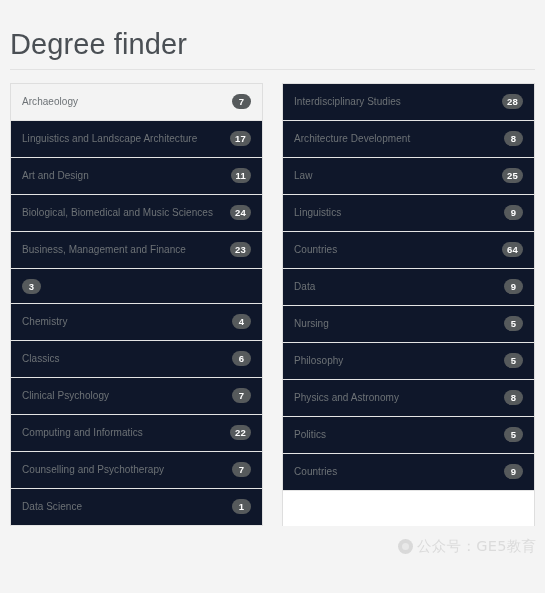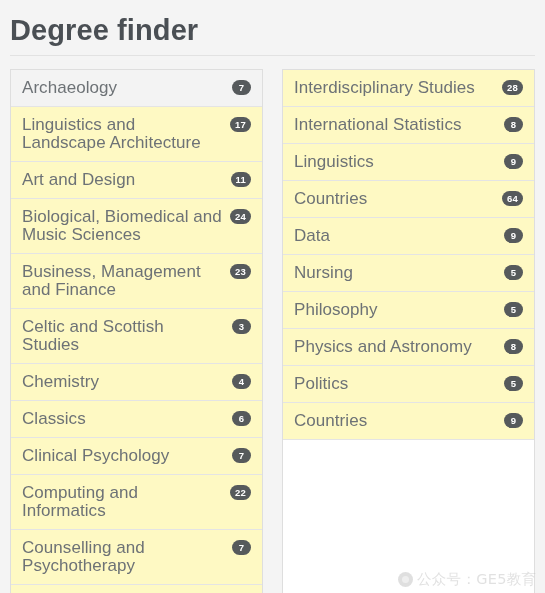--- a/index.html
+++ b/index.html
@@ -18,25 +18,25 @@
     position: relative;
     width: 545px;
     height: 593px;
     background: #f4f4f4;
     overflow: hidden;
   }
 
   
   .page-title {
     font-size: 29px;
-    font-weight: 700;
+    font-weight: 400;
     color: #4a4f54;
     letter-spacing: 0.1px;
     margin: 0;
-    padding: 11px 0 0 10px;
+    padding: 25px 0 0 10px;
     line-height: 38px;
   }
   .title-rule {
     height: 1px;
     background: #e2e2e2;
     margin: 6px 10px 0 10px;
   }
   .section-heading {
     font-size: 21px;
     font-weight: 400;
@@ -61,29 +61,29 @@
     background: #ffffff;
   }
 
   .subject-row {
     display: flex;
     align-items: flex-start;
     justify-content: space-between;
     gap: 8px;
     padding: 9px 11px 9px 11px;
     border-bottom: 1px solid #e4e4e4;
-    background: #fef9c3;
+    background: #0f172a;
     min-height: 35px;
     cursor: pointer;
   }
   .subject-row.is-active {
     background: #f3f3f3;
   }
   .subject-label {
-    font-size: 17px;
+    font-size: 10px;
     line-height: 18px;
     color: #6d7276;
     font-weight: 400;
     letter-spacing: 0.05px;
     padding-top: 0px;
     word-wrap: break-word;
   }
   .subject-count {
     flex: 0 0 auto;
     display: inline-flex;
@@ -99,21 +99,21 @@
     font-weight: 700;
     line-height: 15px;
     letter-spacing: 0.2px;
     margin-top: 1px;
   }
 
   
   .watermark {
     position: absolute;
     left: 398px;
-    top: 570px;
+    top: 537px;
     display: flex;
     align-items: center;
     gap: 4px;
     pointer-events: none;
     opacity: 0.42;
   }
   .watermark-logo {
     width: 15px;
     height: 15px;
     border-radius: 50%;
@@ -163,21 +163,20 @@
         </div>
         <div class="subject-row">
           <span class="subject-label">Biological, Biomedical and Music Sciences</span>
           <span class="subject-count">24</span>
         </div>
         <div class="subject-row">
           <span class="subject-label">Business, Management and Finance</span>
           <span class="subject-count">23</span>
         </div>
         <div class="subject-row">
-          <span class="subject-label">Celtic and Scottish Studies</span>
           <span class="subject-count">3</span>
         </div>
         <div class="subject-row">
           <span class="subject-label">Chemistry</span>
           <span class="subject-count">4</span>
         </div>
         <div class="subject-row">
           <span class="subject-label">Classics</span>
           <span class="subject-count">6</span>
         </div>
@@ -197,22 +196,26 @@
           <span class="subject-label">Data Science</span>
           <span class="subject-count">1</span>
         </div>
       </div>
     <div class="column" id="col-1">
         <div class="subject-row">
           <span class="subject-label">Interdisciplinary Studies</span>
           <span class="subject-count">28</span>
         </div>
         <div class="subject-row">
-          <span class="subject-label">International Statistics</span>
+          <span class="subject-label">Architecture Development</span>
           <span class="subject-count">8</span>
+        </div>
+        <div class="subject-row">
+          <span class="subject-label">Law</span>
+          <span class="subject-count">25</span>
         </div>
         <div class="subject-row">
           <span class="subject-label">Linguistics</span>
           <span class="subject-count">9</span>
         </div>
         <div class="subject-row">
           <span class="subject-label">Countries</span>
           <span class="subject-count">64</span>
         </div>
         <div class="subject-row">

